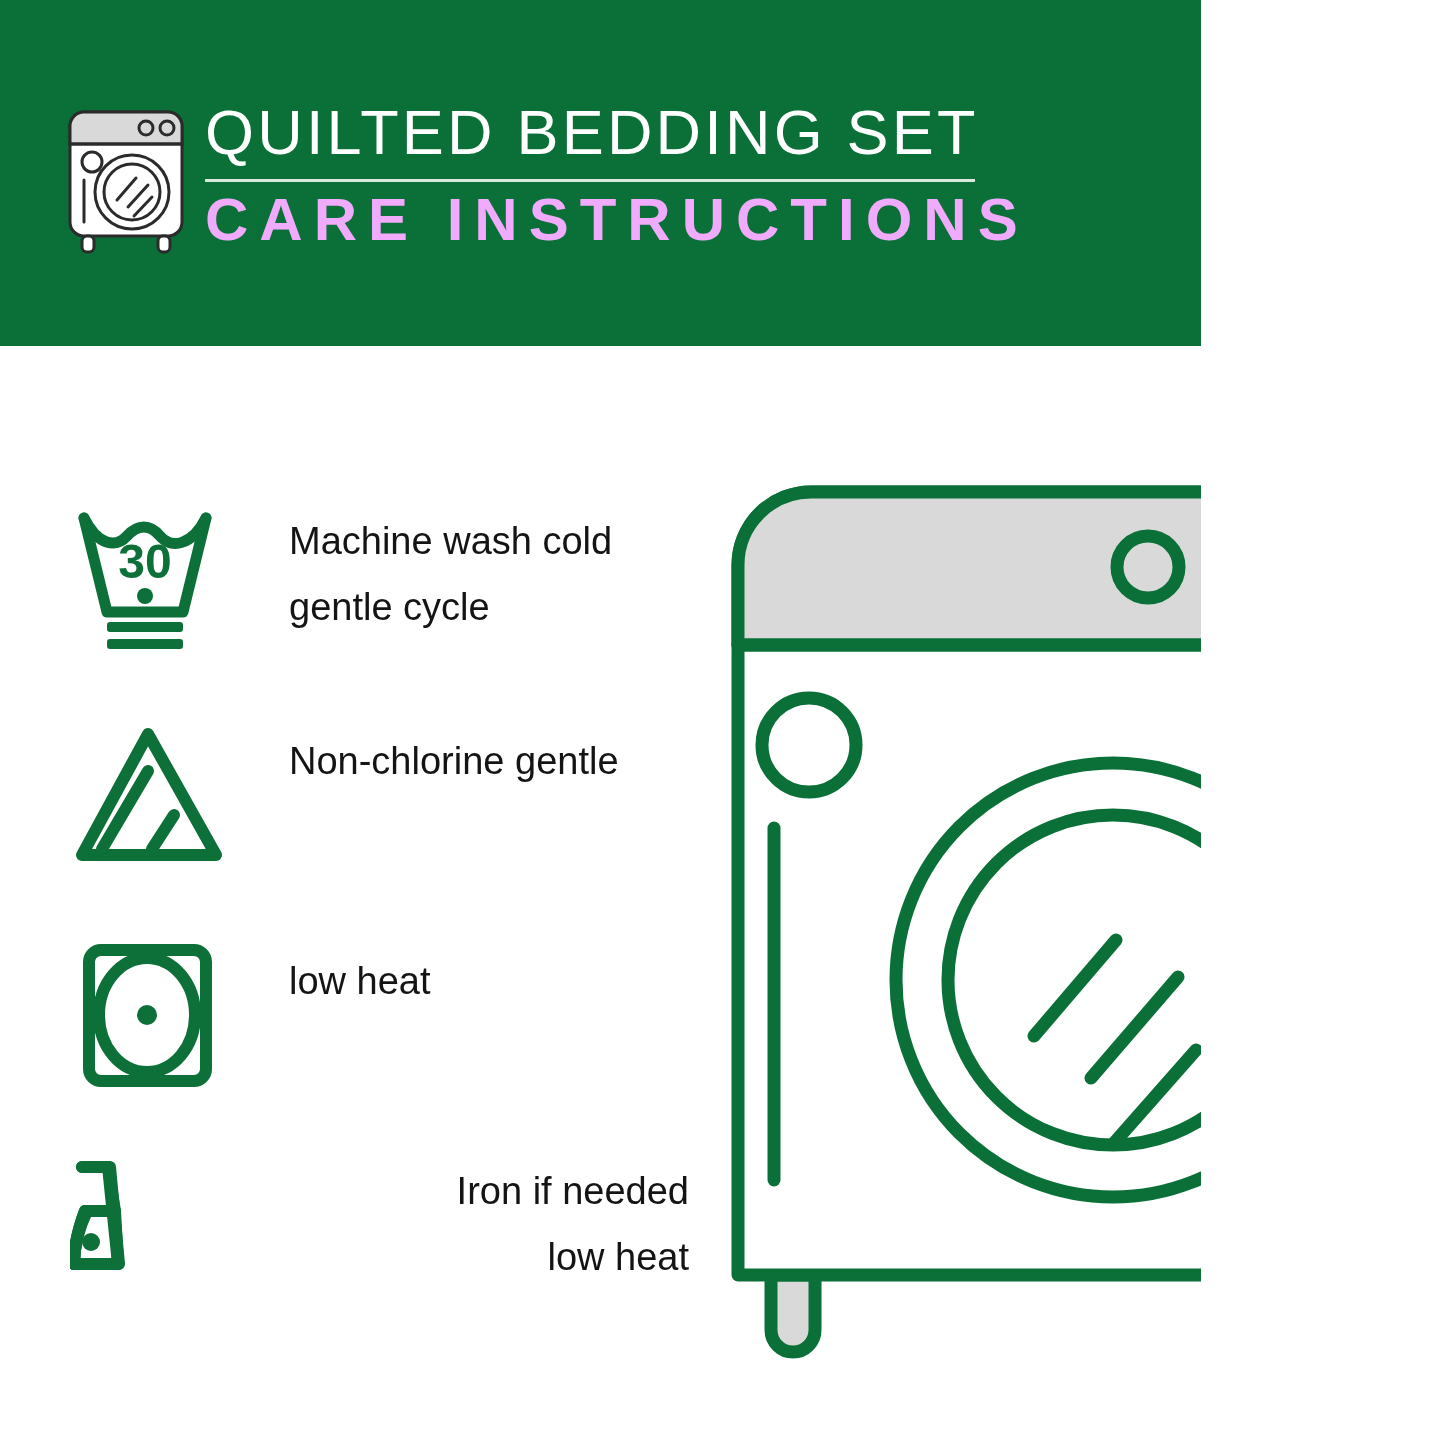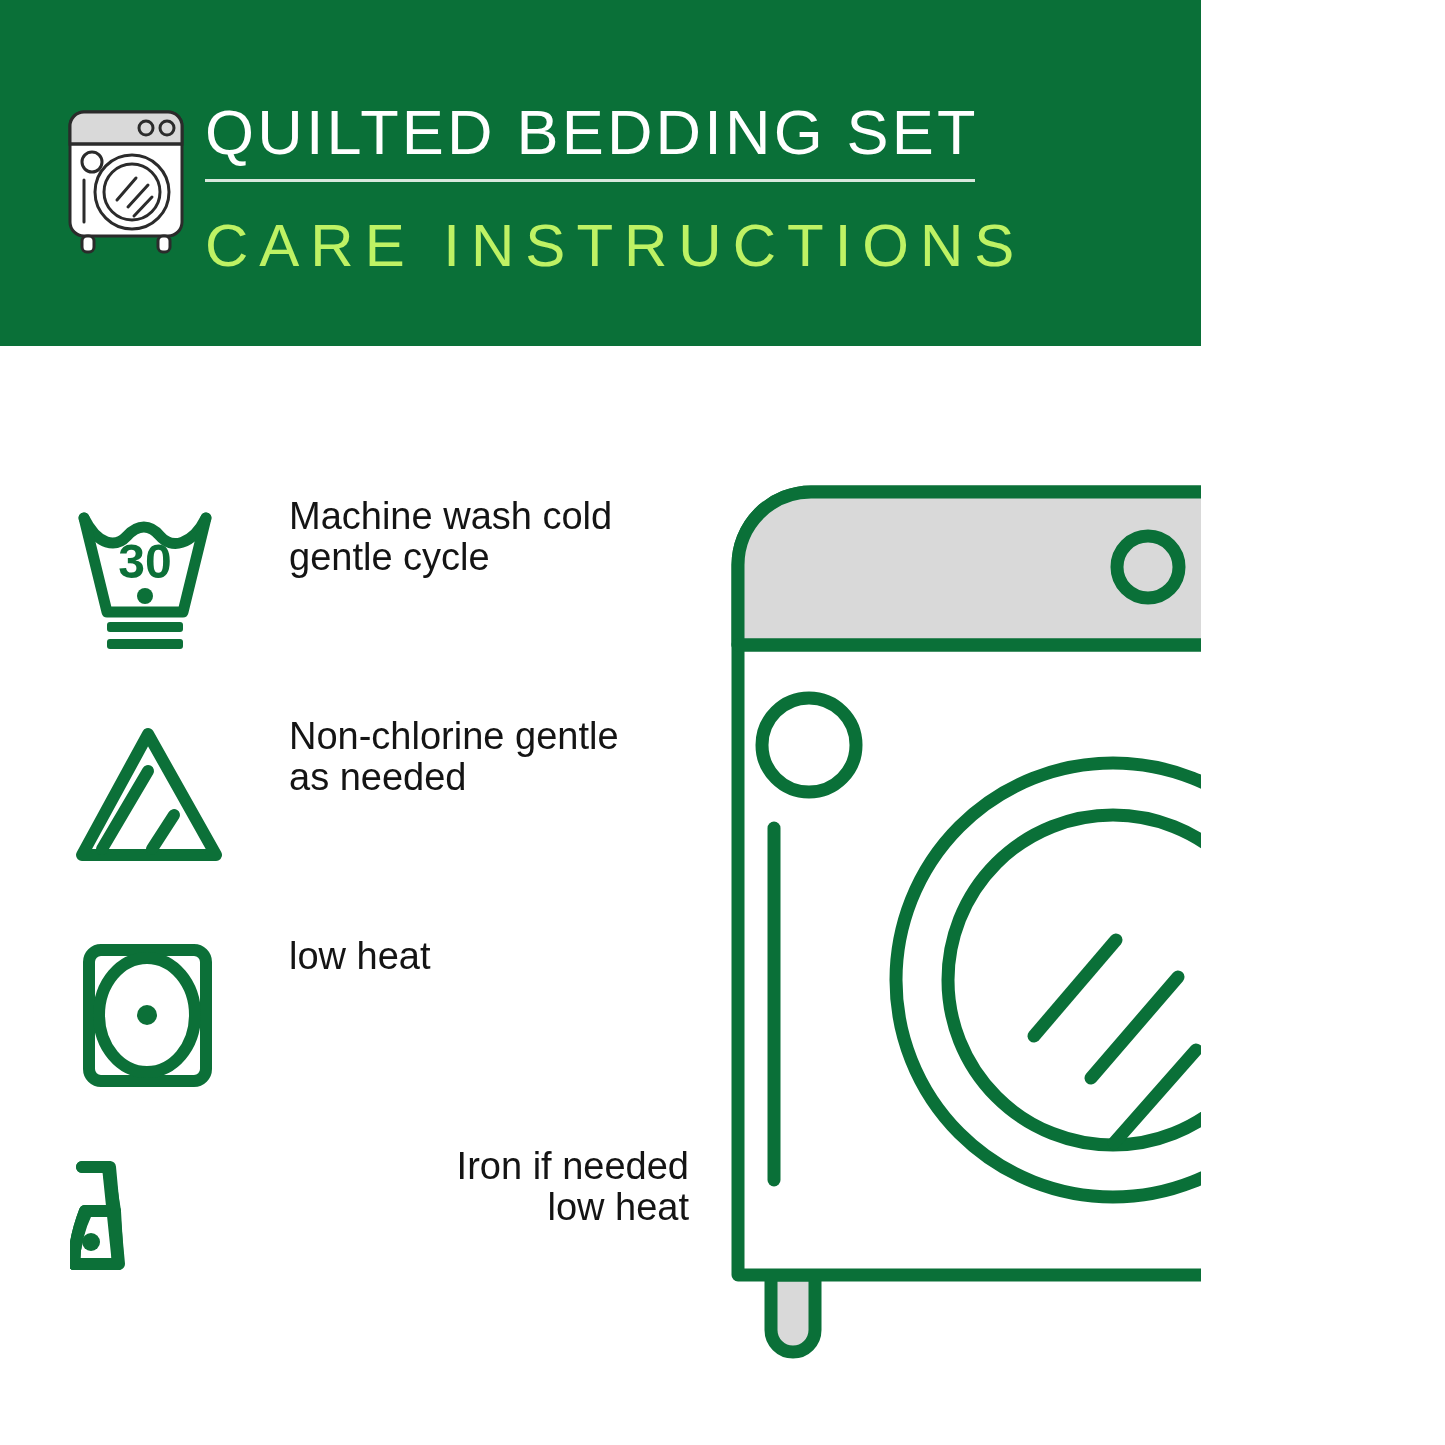--- a/index.html
+++ b/index.html
@@ -49,27 +49,27 @@
     font-weight: 400;
     white-space: nowrap;
   }
   .header-divider {
     margin-top: 11px;
     width: 770px;
     height: 3px;
     background: #d8e8dd;
   }
   .header-subtitle {
-    margin-top: 30px;
+    margin-top: 4px;
     font-family: "Liberation Sans", sans-serif;
     font-size: 60px;
     line-height: 68px;
     letter-spacing: 11px;
-    color: #bef264;
-    font-weight: 400;
+    color: #f0abfc;
+    font-weight: 700;
     white-space: nowrap;
   }
 
   
   .care-list {
     position: absolute;
     left: 0;
     top: 346px;
     width: 700px;
   }
@@ -90,21 +90,21 @@
     position: absolute;
     left: 289px;
     top: 0;
     width: 400px;
     font-family: "Liberation Sans", sans-serif;
     font-size: 38px;
     line-height: 41px;
     color: #141414;
     font-weight: 400;
   }
-  .care-text .ln { display: block; white-space: nowrap; }
+  .care-text .ln { display: block; white-space: nowrap; margin-top: 25px; }
 
   
   .machine {
     position: absolute;
     left: 716px;
     top: 470px;
     width: 700px;
     height: 900px;
   }
 </style>
@@ -179,21 +179,20 @@
         <svg viewBox="0 0 170 170" width="170" height="170" aria-hidden="true">
           <g fill="none" stroke="#0C7038" stroke-width="12" stroke-linejoin="round" stroke-linecap="round">
             <path d="M78 18 L146 139 L12 139 Z"></path>
             <line x1="78" y1="55" x2="32" y2="133"></line>
             <line x1="104" y1="99" x2="82" y2="133"></line>
           </g>
         </svg>
       </div>
       <div class="care-text">
         <span class="ln">Non-chlorine gentle</span>
-        <span class="ln">as needed</span>
       </div>
     </div>
 
     <div class="care-row" style="top:590px;">
       <div class="care-icon">
         <svg viewBox="0 0 170 170" width="170" height="170" aria-hidden="true">
           <g fill="none" stroke="#0C7038" stroke-width="12" stroke-linejoin="round">
             <rect x="19" y="14" width="117" height="131" rx="12" ry="12"></rect>
             <ellipse cx="77" cy="79" rx="48" ry="57"></ellipse>
           </g>

